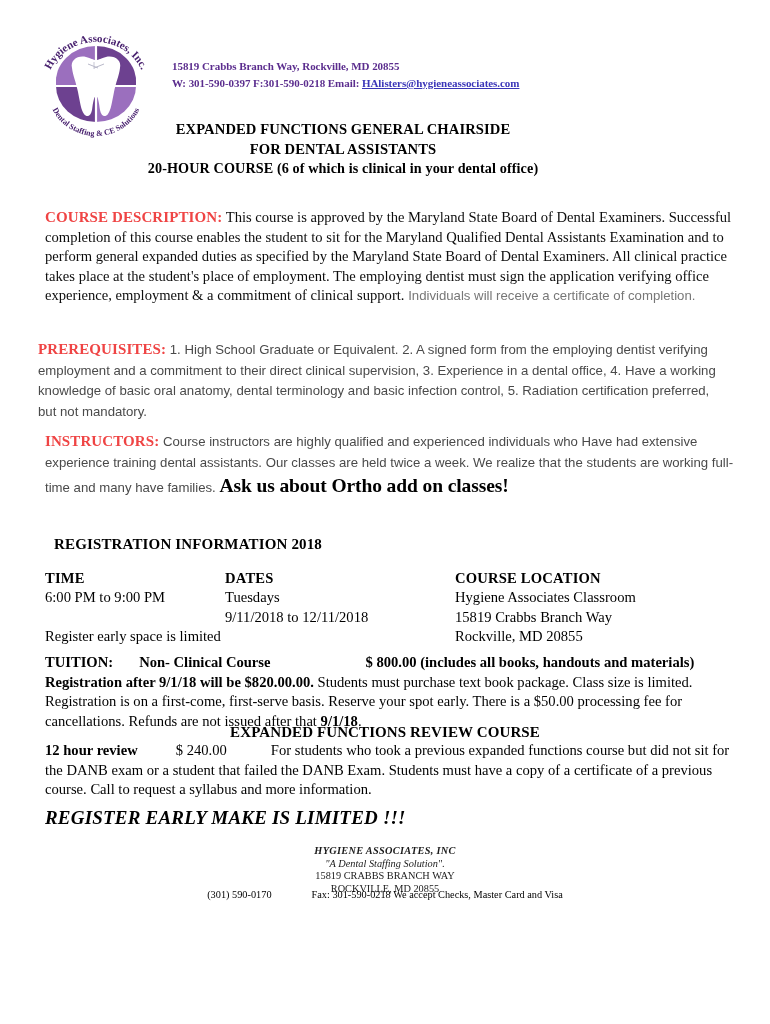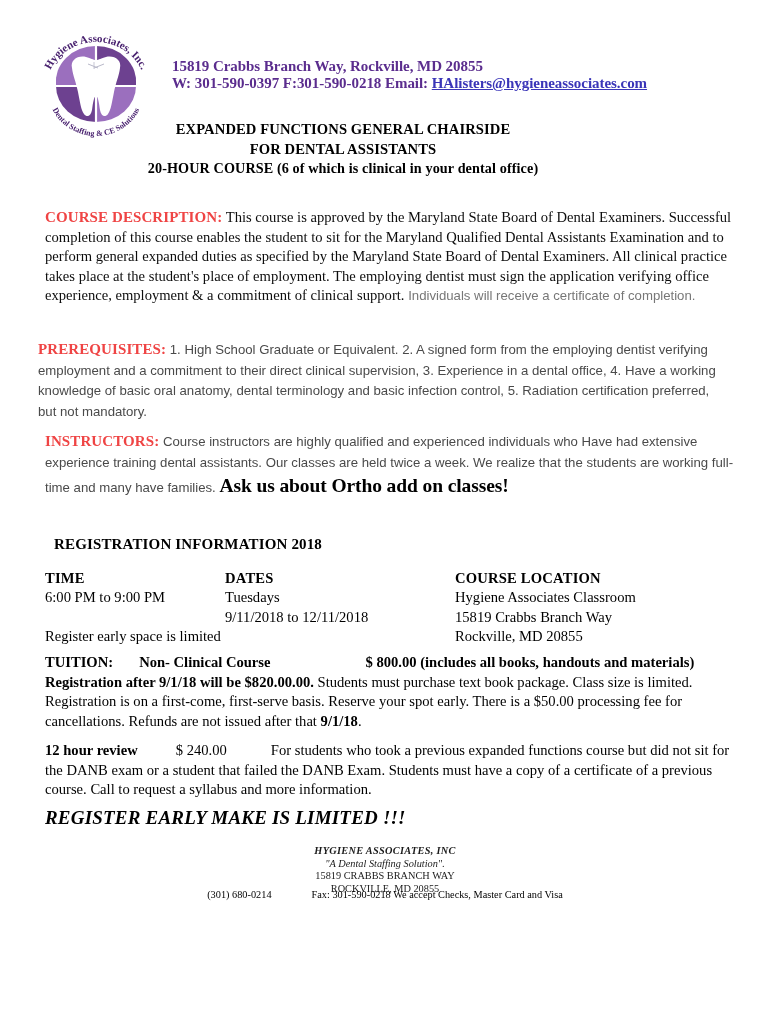--- a/index.html
+++ b/index.html
@@ -37,21 +37,21 @@
     height: 112px;
   }
   .logo svg { display:block; width:128px; height:112px; }
 
   .contact-block {
     position: absolute;
     left: 172px;
     top: 58px;
     font-family: "Liberation Serif", serif;
     font-weight: bold;
-    font-size: 15px;
+    font-size: 11px;
     line-height: 17px;
     color: #5b2d8e;
     letter-spacing: -0.05px;
   }
   .contact-line2 { white-space: nowrap; }
   .email-link {
     color: #3a35b8;
     text-decoration: underline;
     text-align: center;
   }
@@ -335,29 +335,30 @@
       <div>Rockville, MD  20855</div>
     </div>
 
     <div class="reg-note">Register early space is limited</div>
   </div>
 
   <div id="tuition">
     <span class="bold-serif">TUITION:</span><span class="tab-a"></span><span class="bold-serif">Non- Clinical Course</span><span class="tab-b"></span><span class="bold-serif">$ 800.00 (includes all books, handouts and materials)</span><br><span class="bold-serif">Registration after 9/1/18 will be $820.00.00.</span><span> Students must purchase text book package. Class size is limited. Registration is on a first-come, first-serve basis. Reserve your spot early.  There is a $50.00 processing fee for cancellations</span><span>.  Refunds are not issued after that </span><span class="bold-serif">9/1/18</span><span>.</span>
   </div>
 
+  <div id="review-head">EXPANDED FUNCTIONS REVIEW COURSE</div>
   <div id="review-body">
     <span class="bold-serif">12 hour review</span><span class="tab-c"></span><span>$  240.00</span><span class="tab-d"></span><span>For students who took a previous expanded functions course but did not sit for the DANB exam or a student that failed the DANB Exam.  Students must have a copy of a certificate of a previous course. Call to request a syllabus and more information.</span>
   </div>
 
   <div id="closing-1">REGISTER EARLY MAKE IS LIMITED !!!</div>
 
   <div class="footer-block">
     <div class="f-italic">HYGIENE ASSOCIATES, INC</div>
     <div class="f-quote">"A Dental Staffing Solution".</div>
     <div>15819 CRABBS BRANCH WAY</div>
     <div>ROCKVILLE, MD  20855</div>
   </div>
   <div class="footer-last">
-    <span>(301) 680-0214</span><span class="ftab"></span><span>Fax: 301-590-0218   We accept Checks, Master Card and Visa</span>
+    <span>(301) 590-0170</span><span class="ftab"></span><span>Fax: 301-590-0218   We accept Checks, Master Card and Visa</span>
   </div>
 
 </div>
 
 </body></html>

